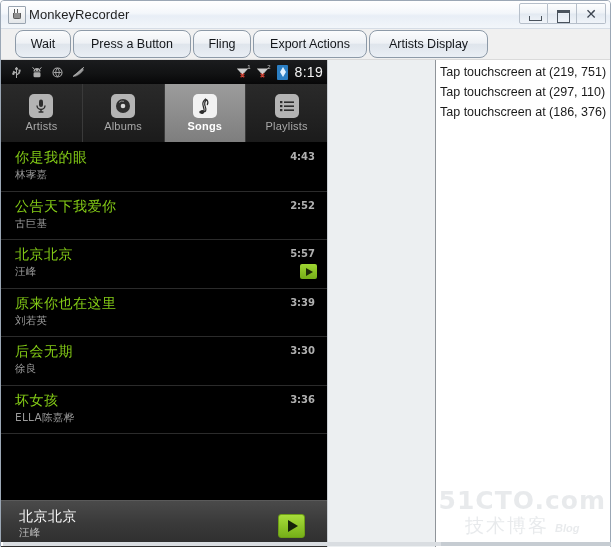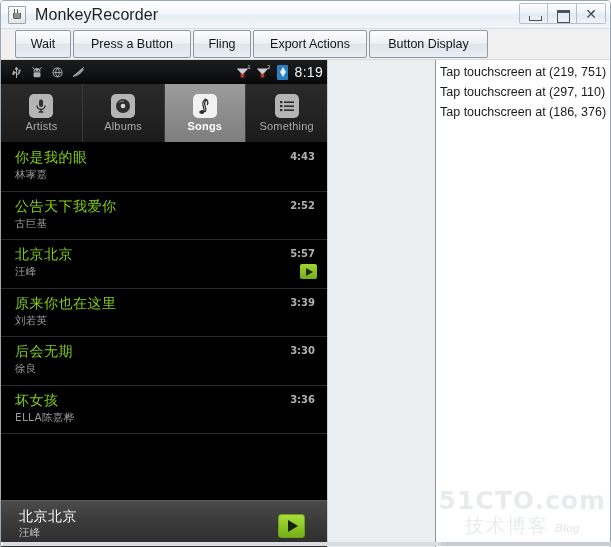--- a/index.html
+++ b/index.html
@@ -53,23 +53,23 @@
     background: #8e8e8e;
   }
   .java-icon::after {
     content: "";
     position: absolute; left: 5px; top: 2px;
     width: 1px; height: 4px;
     background: #5a5a5a;
     box-shadow: 3px 0 0 #5a5a5a;
   }
   #window-title {
-    font-size: 16px;
+    font-size: 13px;
     color: #1f1f1f;
-    margin-left: 9px;
+    margin-left: 3px;
     letter-spacing: 0.1px;
     white-space: nowrap;
   }
   #window-controls {
     position: absolute;
     right: 4px; top: 2px;
     display: flex;
     height: 21px;
   }
   .win-btn {
@@ -109,21 +109,21 @@
     background: #f0f0f0;
     display: flex;
     align-items: stretch;
     padding: 1px 2px 1px 14px;
     box-sizing: border-box;
     border-bottom: 1px solid #dadada;
   }
   .tool-btn {
     box-sizing: border-box;
     border: 1px solid #8d9aa8;
-    border-radius: 2px;
+    border-radius: 8px;
     background: linear-gradient(to bottom,#fbfcfd 0%,#eef1f5 46%,#dfe5ec 52%,#eaeff5 100%);
     font-size: 12.5px;
     color: #13161a;
     display: flex;
     align-items: center;
     justify-content: center;
     margin-right: 2px;
     padding: 0 10px;
     white-space: nowrap;
     cursor: default;
@@ -420,21 +420,21 @@
         <span class="glyph-close">✕</span>
       </div>
     </div>
   </div>
 
   <div id="toolbar">
     <div class="tool-btn" style="width:56px">Wait</div>
     <div class="tool-btn" style="width:118px">Press a Button</div>
     <div class="tool-btn" style="width:58px">Fling</div>
     <div class="tool-btn" style="width:114px">Export Actions</div>
-    <div class="tool-btn" style="width:119px">Button Display</div>
+    <div class="tool-btn" style="width:119px">Artists Display</div>
   </div>
 
   <div id="content-area">
 
     <div id="device-screen">
 
       <div id="status-bar">
         <div id="status-left">
           <svg class="sb-ico" width="11" height="13" viewBox="0 0 11 13">
             <path d="M5.5 12V3 M5.5 1.2 L4.2 3.2 H6.8 Z M5.5 7 L2.4 5.2 V7.4 M5.5 9 L8.6 7.2 V4.8" stroke="#cfcfcf" stroke-width="1" fill="#cfcfcf"></path>
@@ -516,21 +516,21 @@
               <g fill="#2e2e2e">
                 <rect x="1" y="2" width="2.4" height="2.2"></rect>
                 <rect x="1" y="6" width="2.4" height="2.2"></rect>
                 <rect x="1" y="10" width="2.4" height="2.2"></rect>
                 <rect x="5" y="2.4" width="10" height="1.6"></rect>
                 <rect x="5" y="6.4" width="10" height="1.6"></rect>
                 <rect x="5" y="10.4" width="10" height="1.6"></rect>
               </g>
             </svg>
           </div>
-          <div class="tab-label">Something</div>
+          <div class="tab-label">Playlists</div>
         </div>
       </div>
 
       <div id="song-list">
         <div class="song-row">
           <div class="song-title">你是我的眼</div>
           <div class="song-artist">林宯嘉</div>
           <div class="song-dur">4:43</div>
         </div>
         <div class="song-row">

